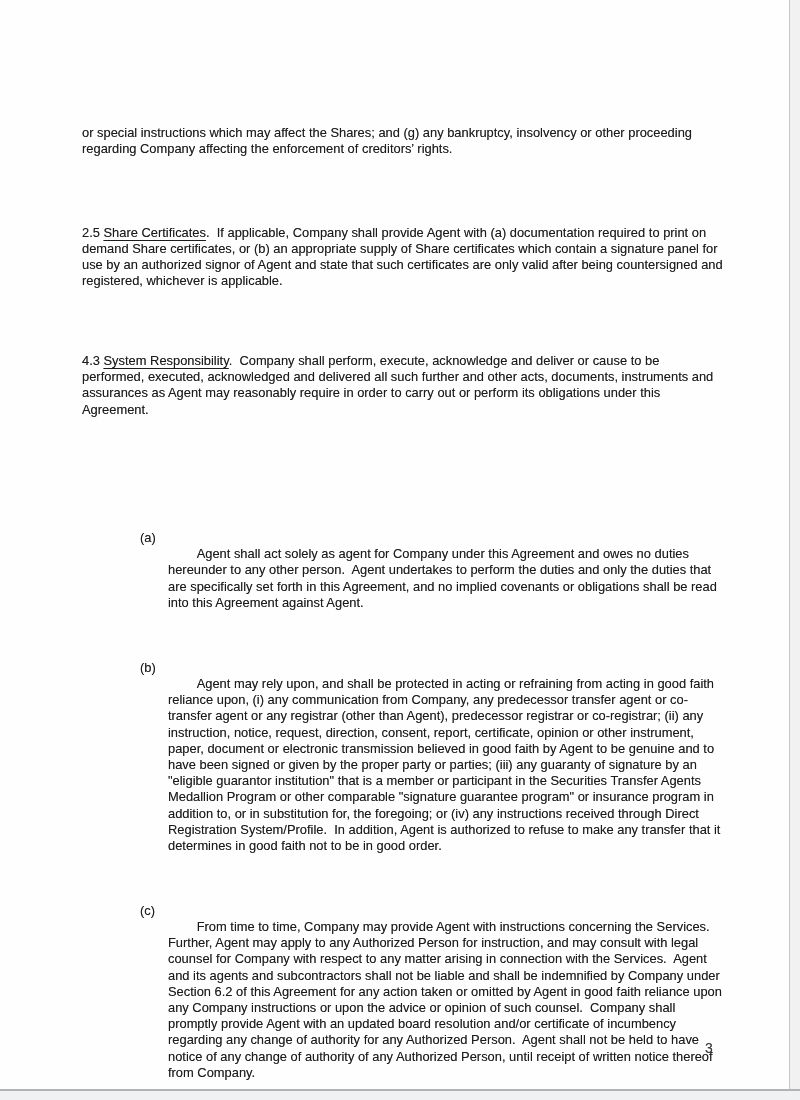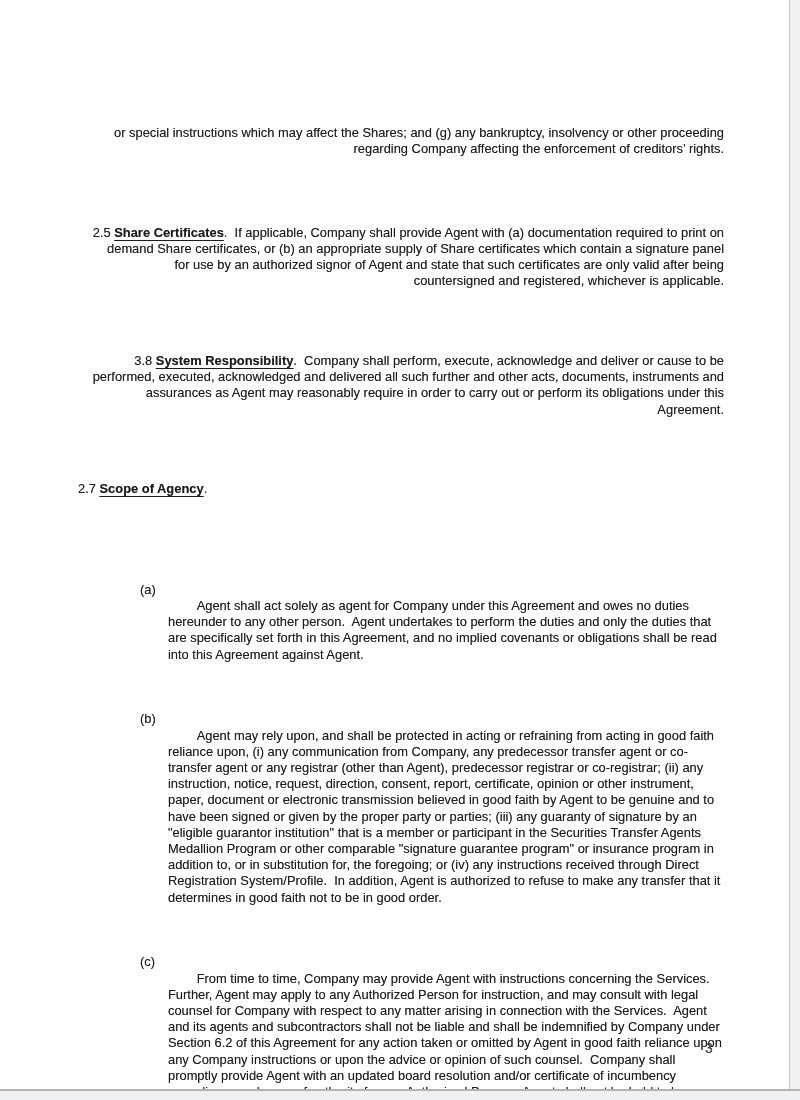--- a/index.html
+++ b/index.html
@@ -22,47 +22,46 @@
   }
   .edge-bottom-gutter{
     position:absolute;left:0;top:1091px;width:800px;height:9px;background:#f0f1f2;
   }
   .content{
     position:absolute;left:78px;top:76px;width:646px;
     font-size:12.9px;line-height:16.2px;color:#1c1c1c;
     text-shadow:0 0 0.4px rgba(50,50,50,0.55);
     white-space:pre-wrap;
   }
-  .para{margin:0 0 15px 12px;text-align:right;}
+  .para{margin:0 0 15px 4px;}
   .para.cont{margin-bottom:19px;}
   .heading-line{margin:0 0 3px 0;}
-  .u{text-decoration:underline;text-decoration-thickness:1px;text-underline-offset:2.5px;font-weight:bold;}
+  .u{text-decoration:underline;text-decoration-thickness:1px;text-underline-offset:2.5px;}
   .list{margin:0 0 19px 0;}
   .li{position:relative;padding-left:90px;margin:0;}
   .li .marker{position:absolute;left:62px;top:0;}
   .page-number{
     position:absolute;left:694px;top:1040px;width:30px;
     font-size:14px;color:#3d3d3d;text-align:center;
     text-shadow:0 0 0.4px rgba(50,50,50,0.5);
   }
 </style>
 </head>
 <body>
 
 <div class="scan-page">
 
   <div class="content">
 
     <p class="para cont"><span>or special instructions which may affect the Shares; and (g) any bankruptcy, insolvency or other proceeding regarding Company affecting the enforcement of creditors’ rights.</span></p>
 
     <p class="para"><span>2.5 </span><span class="u">Share Certificates</span><span>.  If applicable, Company shall provide Agent with (a) documentation required to print on demand Share certificates, or (b) an appropriate supply of Share certificates which contain a signature panel for use by an authorized signor of Agent and state that such certificates are only valid after being countersigned and registered, whichever is applicable.</span></p>
 
-    <p class="para"><span>3.8 </span><span class="u">System Responsibility</span><span>.  Company shall perform, execute, acknowledge and deliver or cause to be performed, executed, acknowledged and delivered all such further and other acts, documents, instruments and assurances as Agent may reasonably require in order to carry out or perform its obligations under this Agreement.</span></p>
+    <p class="para"><span>4.3 </span><span class="u">System Responsibility</span><span>.  Company shall perform, execute, acknowledge and deliver or cause to be performed, executed, acknowledged and delivered all such further and other acts, documents, instruments and assurances as Agent may reasonably require in order to carry out or perform its obligations under this Agreement.</span></p>
 
-    <p class="heading-line"><span>2.7 </span><span class="u">Scope of Agency</span><span>.</span></p>
 
     <div class="list">
       <div class="li">
         <span class="marker">(a)</span><span>Agent shall act solely as agent for Company under this Agreement and owes no duties hereunder to any other person.  Agent undertakes to perform the duties and only the duties that are specifically set forth in this Agreement, and no implied covenants or obligations shall be read into this Agreement against Agent.</span>
       </div>
       <div class="li">
         <span class="marker">(b)</span><span>Agent may rely upon, and shall be protected in acting or refraining from acting in good faith reliance upon, (i) any communication from Company, any predecessor transfer agent or co-transfer agent or any registrar (other than Agent), predecessor registrar or co-registrar; (ii) any instruction, notice, request, direction, consent, report, certificate, opinion or other instrument, paper, document or electronic transmission believed in good faith by Agent to be genuine and to have been signed or given by the proper party or parties; (iii) any guaranty of signature by an "eligible guarantor institution" that is a member or participant in the Securities Transfer Agents Medallion Program or other comparable "signature guarantee program" or insurance program in addition to, or in substitution for, the foregoing; or (iv) any instructions received through Direct Registration System/Profile.  In addition, Agent is authorized to refuse to make any transfer that it determines in good faith not to be in good order.</span>
       </div>
       <div class="li">
         <span class="marker">(c)</span><span>From time to time, Company may provide Agent with instructions concerning the Services. Further, Agent may apply to any Authorized Person for instruction, and may consult with legal counsel for Company with respect to any matter arising in connection with the Services.  Agent and its agents and subcontractors shall not be liable and shall be indemnified by Company under Section 6.2 of this Agreement for any action taken or omitted by Agent in good faith reliance upon any Company instructions or upon the advice or opinion of such counsel.  Company shall promptly provide Agent with an updated board resolution and/or certificate of incumbency regarding any change of authority for any Authorized Person.  Agent shall not be held to have notice of any change of authority of any Authorized Person, until receipt of written notice thereof from Company.</span>

